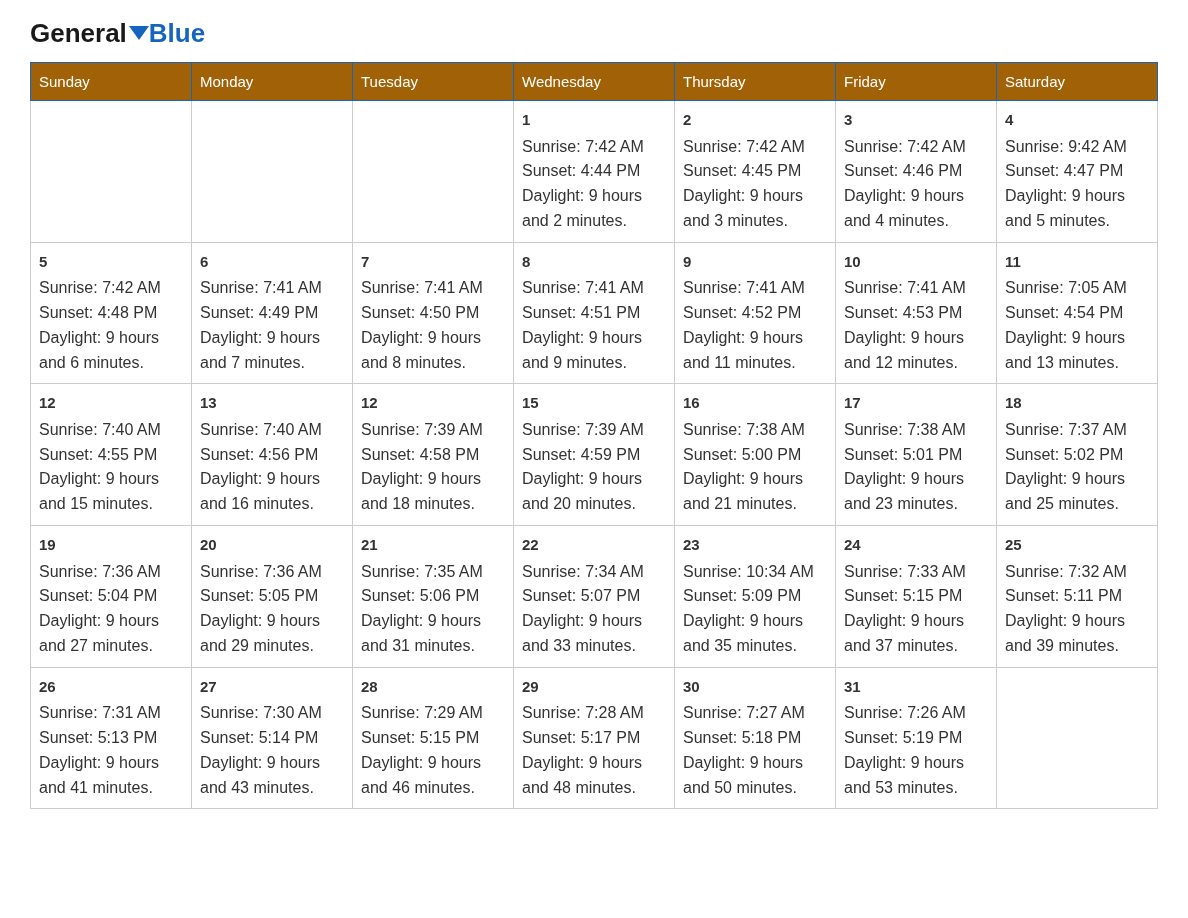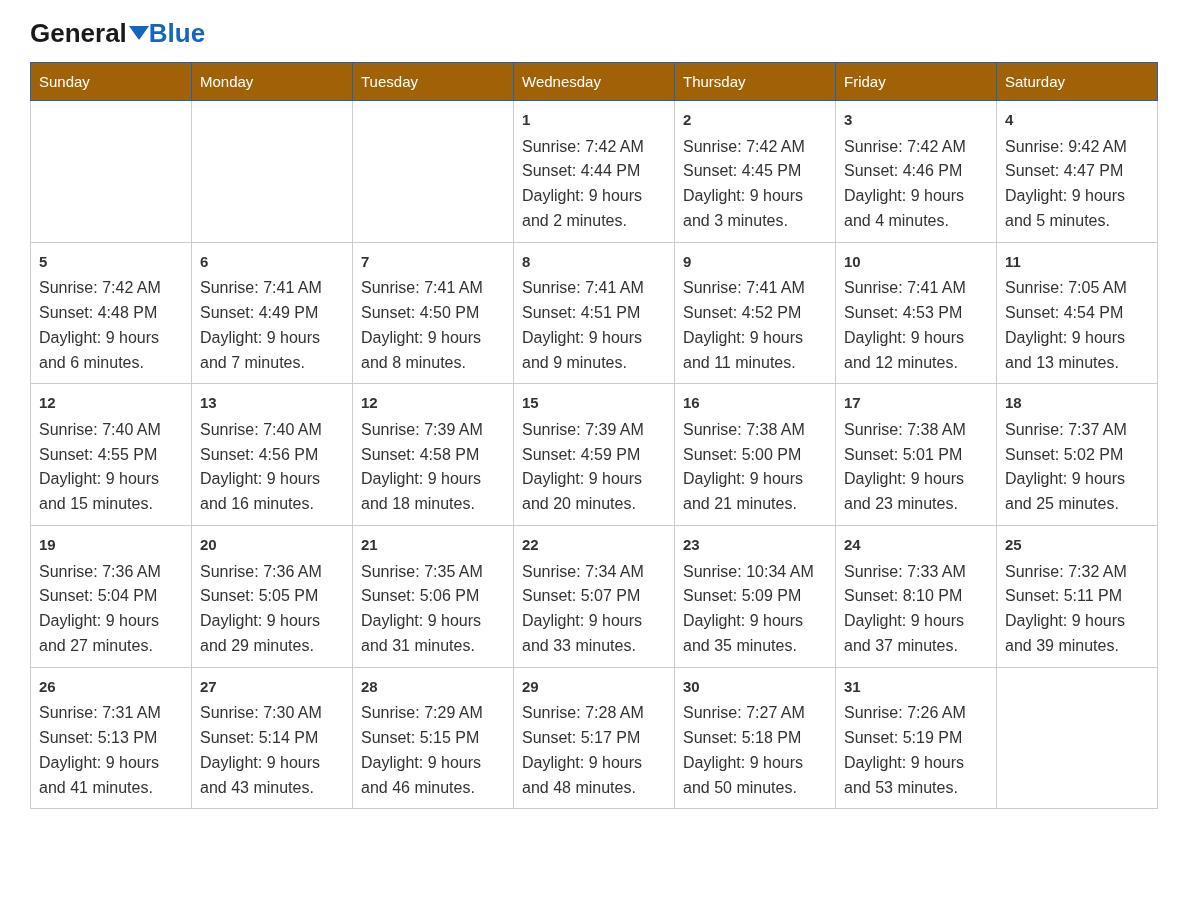--- a/index.html
+++ b/index.html
@@ -270,21 +270,21 @@
         </td>
         <td>
           <span class="day-number">23</span>
           <div class="day-info">Sunrise: 10:34 AM
 Sunset: 5:09 PM
 Daylight: 9 hours and 35 minutes.</div>
         </td>
         <td>
           <span class="day-number">24</span>
           <div class="day-info">Sunrise: 7:33 AM
-Sunset: 8:10 PM
+Sunset: 5:15 PM
 Daylight: 9 hours and 37 minutes.</div>
         </td>
         <td>
           <span class="day-number">25</span>
           <div class="day-info">Sunrise: 7:32 AM
 Sunset: 5:11 PM
 Daylight: 9 hours and 39 minutes.</div>
         </td>
       </tr>
       <tr>

